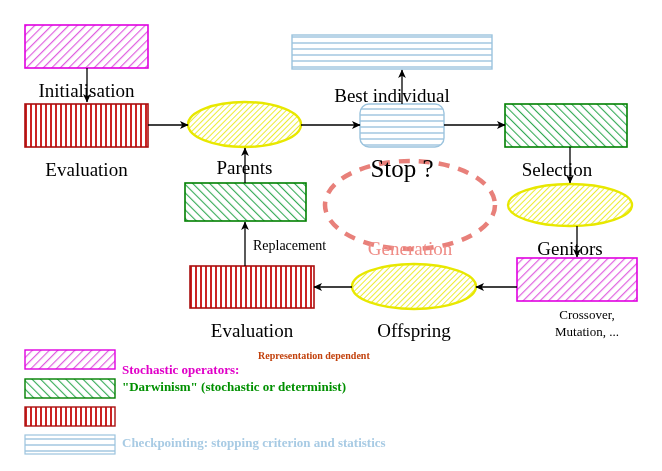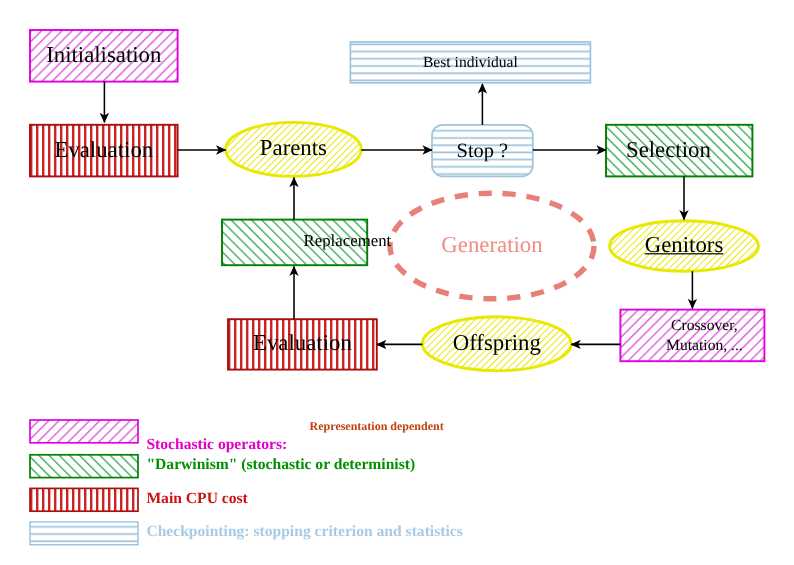--- a/index.html
+++ b/index.html
@@ -29,20 +29,21 @@
   .node-label {
     position: absolute;
     display: flex;
     align-items: center;
     justify-content: center;
     text-align: center;
     color: #000000;
     line-height: 1.05;
     pointer-events: none;
     white-space: pre;
+    margin-top: 44px;
   }
   .legend-text {
     position: absolute;
     white-space: pre;
     font-family: "Liberation Serif", "DejaVu Serif", serif;
     font-weight: bold;
   }
 </style>
 </head>
 <body>
@@ -125,41 +126,40 @@
     <rect x="25" y="407" width="90" height="19" fill="url(#hatch-cpu)" stroke="#aa1111" stroke-width="1.4"></rect>
     <rect x="25" y="435" width="90" height="19" fill="url(#hatch-checkpointing)" stroke="#9cc4de" stroke-width="1.2"></rect>
   </svg>
 
   <div class="node-label" style="left:25px; top:25px; width:123px; height:43px; font-size:19px;">Initialisation</div>
 
   <div class="node-label" style="left:25px; top:104px; width:123px; height:43px; font-size:19px;">Evaluation</div>
 
   <div class="node-label" style="left:188px; top:102px; width:113px; height:43px; font-size:19px;">Parents</div>
 
-  <div class="node-label" style="left:292px; top:35px; width:200px; height:34px; font-size:13px;border-radius:14px;">Best individual</div>
+  <div class="node-label" style="left:292px; top:35px; width:200px; height:34px; font-size:19px;border-radius:14px;">Best individual</div>
 
-  <div class="node-label" style="left:360px; top:104px; width:84px; height:43px; font-size:17px;">Stop ?</div>
+  <div class="node-label" style="left:360px; top:104px; width:84px; height:43px; font-size:25px;">Stop ?</div>
 
   <div class="node-label" style="left:505px; top:104px; width:104px; height:43px; font-size:19px;">Selection</div>
 
-  <div class="node-label" style="left:508px; top:184px; width:124px; height:42px; font-size:19px;text-decoration:underline;">Genitors</div>
+  <div class="node-label" style="left:508px; top:184px; width:124px; height:42px; font-size:19px;">Genitors</div>
 
   <div class="node-label" style="left:517px; top:258px; width:140px; height:43px; font-size:13px; line-height:1.3;">Crossover,
 Mutation, ...</div>
 
   <div class="node-label" style="left:352px; top:264px; width:124px; height:45px; font-size:19px;text-align:right;">Offspring</div>
 
   <div class="node-label" style="left:190px; top:266px; width:124px; height:42px; font-size:19px;">Evaluation</div>
 
   <div class="node-label" style="left:185px; top:183px; width:121px; height:38px; font-size:14px;padding-left:44px;">Replacement</div>
 
   <div class="node-label" style="left:325px; top:161px; width:170px; height:88px; font-size:19px; color:#ef8c86;font-family:Liberation Serif, serif;">Generation</div>
 
   <div class="legend-text" style="left:122px; top:350px; font-size:13px; color:#e000c8;margin-top:12px;">Stochastic operators:</div>
   <div class="legend-text" style="left:258px; top:350px; font-size:10px; color:#c2410c;">Representation dependent</div>
 
   <div class="legend-text" style="left:122px; top:379px; font-size:13px; color:#009000;">"Darwinism" (stochastic or determinist)</div>
 
-  <div class="legend-text" style="left:122px; top:407px; font-size:13px; color:#cc1111;">Main CPU cost</div>
 
   <div class="legend-text" style="left:122px; top:435px; font-size:13px; color:#a8cbe4;">Checkpointing: stopping criterion and statistics</div>
 
 </div>
 
 </body></html>

